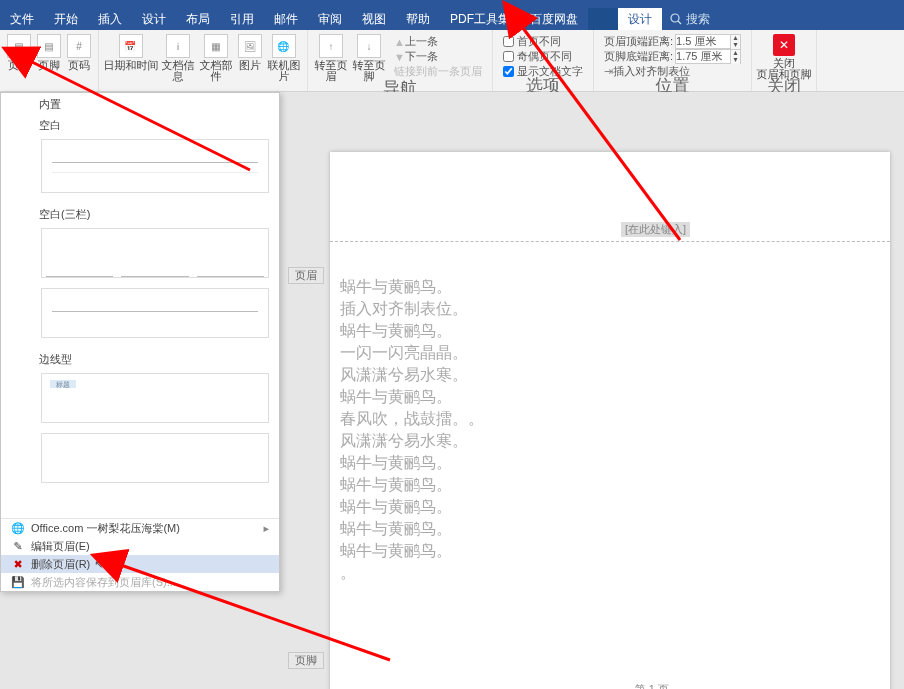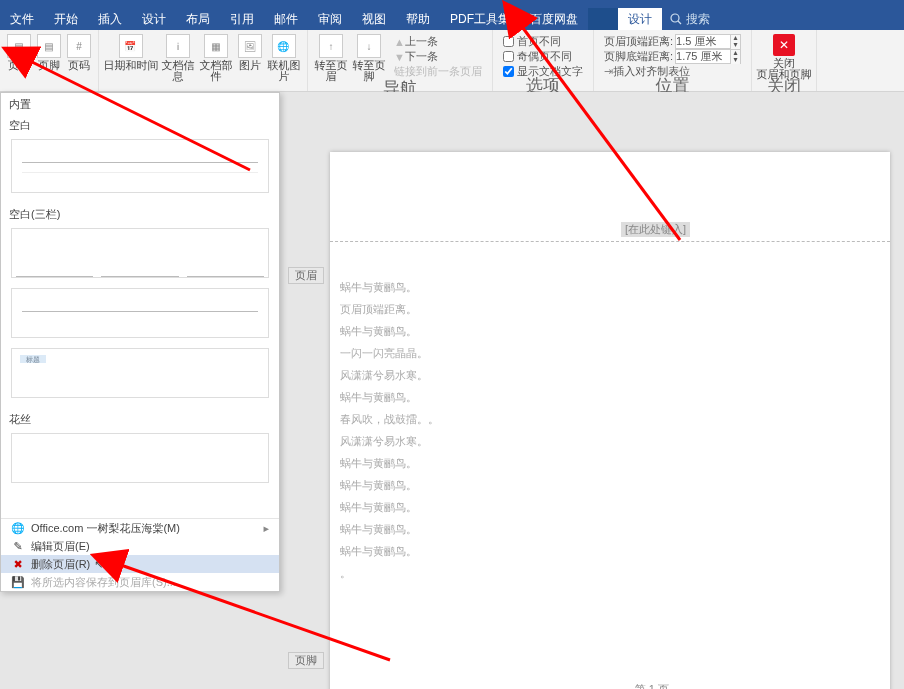--- a/index.html
+++ b/index.html
@@ -29,21 +29,21 @@
   .opt-row input[type=checkbox] { margin-right: 3px; width: 11px; height: 11px; }
   .spin { display: inline-flex; align-items: center; border: 1px solid #ccc; background: #fff; height: 15px; margin-left: 2px; }
   .spin-val { width: 54px; text-align: left; padding-right: 2px; }
   .spin-btns { display: flex; flex-direction: column; }
   .spin-btns span { width: 10px; height: 7px; line-height: 6px; text-align: center; font-size: 8px; background: #f7f7f7; border-left: 1px solid #ccc; }
 
   .close-btn-icon { width: 22px; height: 22px; background: #e81123; color: #fff; display: flex; align-items: center; justify-content: center; font-size: 12px; border-radius: 2px; }
 
   
   .gallery-dropdown { position: absolute; left: 0; top: 92px; width: 280px; height: 500px; background: #fff; border: 1px solid #c6c6c6; box-shadow: 2px 2px 6px rgba(0,0,0,.2); z-index: 10; display: flex; flex-direction: column; }
-  .gallery-scroll { flex: 1; overflow-y: auto; overflow-x: hidden; }
+  .gallery-scroll { flex: 1; overflow-y: auto; overflow-x: hidden; margin-left: 30px; }
   .gallery-cat { font-size: 11px; color: #444; padding: 4px 8px 2px; }
   .gallery-item { margin: 4px 10px 10px; border: 1px solid #ddd; background: #fff; height: 50px; position: relative; }
   .gallery-item.tall { height: 54px; }
   .gallery-item-inner1 { position: absolute; left: 10px; right: 10px; top: 22px; border-bottom: 1px solid #bbb; }
   .gallery-item-inner2 { position: absolute; left: 10px; right: 10px; top: 32px; border-bottom: 1px solid #eee; }
 
   .gallery-item.threecell { display: flex; }
   .gallery-item.threecell div { flex:1; border-bottom:1px solid #bbb; margin: 26px 4px 0;}
 
   .gallery-menu { border-top: 1px solid #e5e5e5; }
@@ -52,21 +52,21 @@
   .gallery-menu-item .micon { width: 14px; margin-right: 6px; text-align: center; }
   .gallery-menu-item.disabled { color: #aaa; }
 
   
   .doc-area { position: absolute; left: 0; right: 0; top: 92px; bottom: 0; background: #e6e6e6; }
   .page { position: absolute; left: 330px; top: 60px; width: 560px; height: 620px; background: #fff; box-shadow: 0 0 4px rgba(0,0,0,.25); }
   .header-region { position: absolute; left: 0; right: 0; top: 0; height: 90px; border-bottom: 1px dashed #bbb; }
   .header-placeholder { position: absolute; right: 200px; top: 70px; background: #ddd; color: #888; font-size: 11px; padding: 0 4px; margin-left: 40px; }
   .header-tag { position: absolute; left: -42px; top: 115px; background: #e8e8e8; border: 1px solid #c8c8c8; font-size: 11px; color: #666; padding: 0 6px; }
   .footer-tag { position: absolute; left: -42px; top: 500px; background: #e8e8e8; border: 1px solid #c8c8c8; font-size: 11px; color: #666; padding: 0 6px; }
-  .body-text { position: absolute; left: 10px; top: 124px; color: #aaa; font-size: 11px; line-height: 22px; }
+  .body-text { position: absolute; left: 10px; top: 124px; color: #aaa; font-size: 16px; line-height: 22px; }
   .body-text p { margin: 0; }
   .page-num { position: absolute; right: 210px; top: 530px; color: #888; font-size: 11px; }
 
   
   .arrow { position: absolute; z-index: 50; pointer-events: none; }
   
   
   .gallery-scroll::-webkit-scrollbar { width: 14px; }
   .gallery-scroll::-webkit-scrollbar-track { background: #f0f0f0; }
   .gallery-scroll::-webkit-scrollbar-thumb { background: #c1c1c1; }
@@ -239,21 +239,21 @@
 </div>
 
 <div class="doc-area">
   <div class="page">
     <div class="header-region">
       <span class="header-placeholder">[在此处键入]</span>
     </div>
     <div class="header-tag">页眉</div>
     <div class="body-text">
       <p>蜗牛与黄鹂鸟。</p>
-      <p>页眉顶端距离。</p>
+      <p>插入对齐制表位。</p>
       <p>蜗牛与黄鹂鸟。</p>
       <p>一闪一闪亮晶晶。</p>
       <p>风潇潇兮易水寒。</p>
       <p>蜗牛与黄鹂鸟。</p>
       <p>春风吹，战鼓擂。。</p>
       <p>风潇潇兮易水寒。</p>
       <p>蜗牛与黄鹂鸟。</p>
       <p>蜗牛与黄鹂鸟。</p>
       <p>蜗牛与黄鹂鸟。</p>
       <p>蜗牛与黄鹂鸟。</p>
@@ -278,25 +278,25 @@
     <div class="gallery-item threecell">
         <div></div>
         <div></div>
         <div></div>
       </div>
 
     <div class="gallery-item">
         <div class="gallery-item-inner1"></div>
       </div>
 
+    <div class="gallery-cat">边线型</div>
     <div class="gallery-item">
         <div style="position:absolute;left:8px;top:6px;width:26px;height:8px;background:#dceaf7;font-size:7px;color:#789;text-align:center">标题</div>
       </div>
 
-    <div class="gallery-cat">花丝</div>
     <div class="gallery-item"></div>
 
   </div>
   <div class="gallery-menu">
     <div class="gallery-menu-item">
       <span class="micon">🌐</span>
       <span>Office.com 一树梨花压海棠(M)</span>
       <span style="margin-left:auto;color:#888">▸</span>
     </div>
     <div class="gallery-menu-item">

